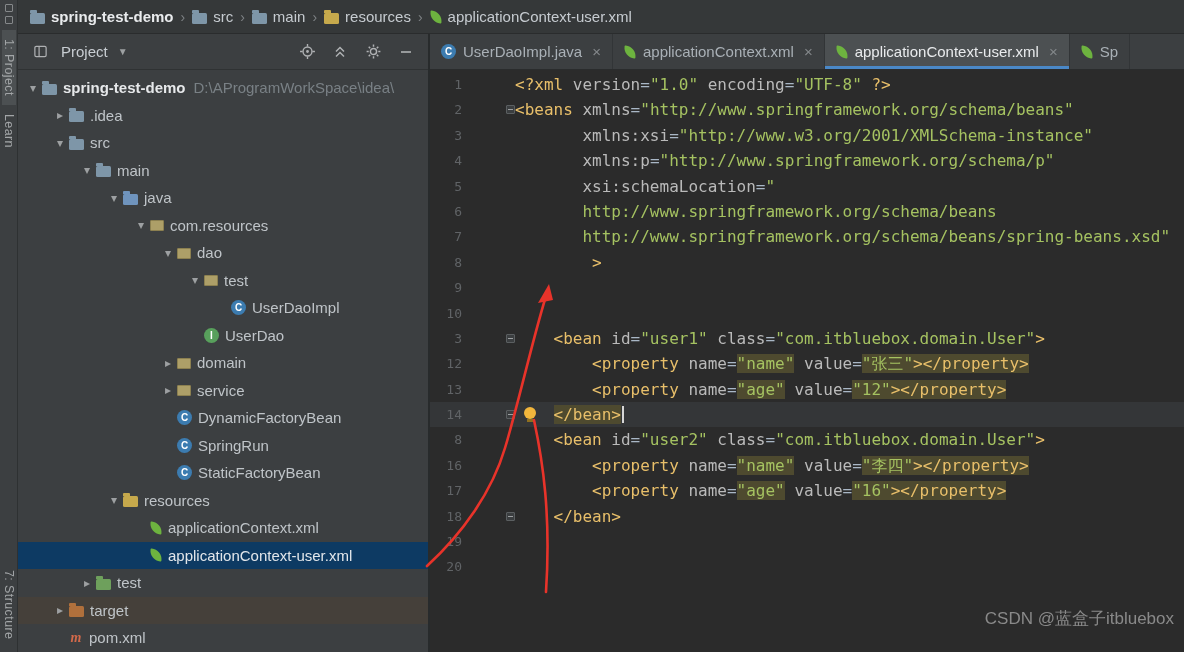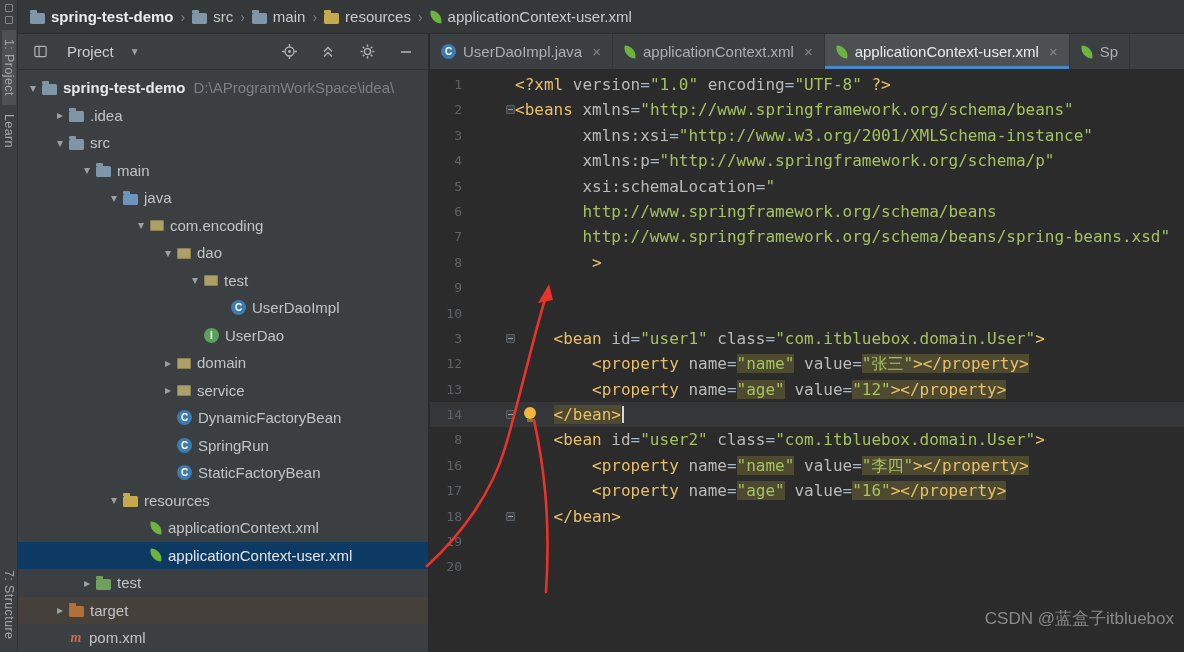--- a/index.html
+++ b/index.html
@@ -20,21 +20,21 @@
   
   .breadcrumb-bar{height:34px;flex:none;display:flex;align-items:center;gap:3px;padding:0 8px;background:#353839;border-bottom:1px solid #2A2C2D;white-space:nowrap;overflow:hidden}
   .bc-item{display:inline-flex;align-items:center;gap:6px;color:#C6CBD0;padding:2px 4px;border-radius:3px}
   .bc-item.bold .bc-txt{font-weight:bold;color:#E9EBED}
   .bc-sep{color:#7D8184;font-size:14px}
 
   .content-row{flex:1;display:flex;min-height:0}
 
   
   .project-panel{width:412px;flex:none;background:var(--panel-bg,#3C3F41);border-right:2px solid #282B2C;display:flex;flex-direction:column;min-height:0}
-  .panel-header{height:36px;flex:none;display:flex;align-items:center;gap:15px;padding:0 10px;border-bottom:1px solid #2F3233}
+  .panel-header{height:36px;flex:none;display:flex;align-items:center;gap:9px;padding:0 10px;border-bottom:1px solid #2F3233}
   .panel-header .title{color:#C8CDD2}
   .ph-caret{color:#9DA0A2;font-size:10px;margin-left:1px}
   .ph-spacer{flex:1}
   .ph-icon{width:24px;height:24px;display:inline-flex;align-items:center;justify-content:center;border-radius:3px}
   .tree{flex:1;overflow:hidden;padding-top:4px}
   .tree-row{height:27.5px;display:flex;align-items:center;white-space:nowrap;cursor:default}
   .tree-row.selected{background:var(--selection-blue,#0D3A63)}
   .tree-row.band{background:#45403A}
   .tw-arrow{width:18px;flex:none;text-align:center;color:#9DA0A2;font-size:12px}
   .tree-label{margin-left:6px;color:#BFC4C8}
@@ -199,21 +199,21 @@
               <span class="tree-label">main</span>
             </div>
             <div class="tree-row" style="padding-left: 87px;">
               <span class="tw-arrow">▾</span>
               <span class="icn icn-folder-java"></span>
               <span class="tree-label">java</span>
             </div>
             <div class="tree-row" style="padding-left: 114px;">
               <span class="tw-arrow">▾</span>
               <span class="icn icn-package"></span>
-              <span class="tree-label">com.encoding</span>
+              <span class="tree-label">com.resources</span>
             </div>
             <div class="tree-row" style="padding-left: 141px;">
               <span class="tw-arrow">▾</span>
               <span class="icn icn-package"></span>
               <span class="tree-label">dao</span>
             </div>
             <div class="tree-row" style="padding-left: 168px;">
               <span class="tw-arrow">▾</span>
               <span class="icn icn-package"></span>
               <span class="tree-label">test</span>

